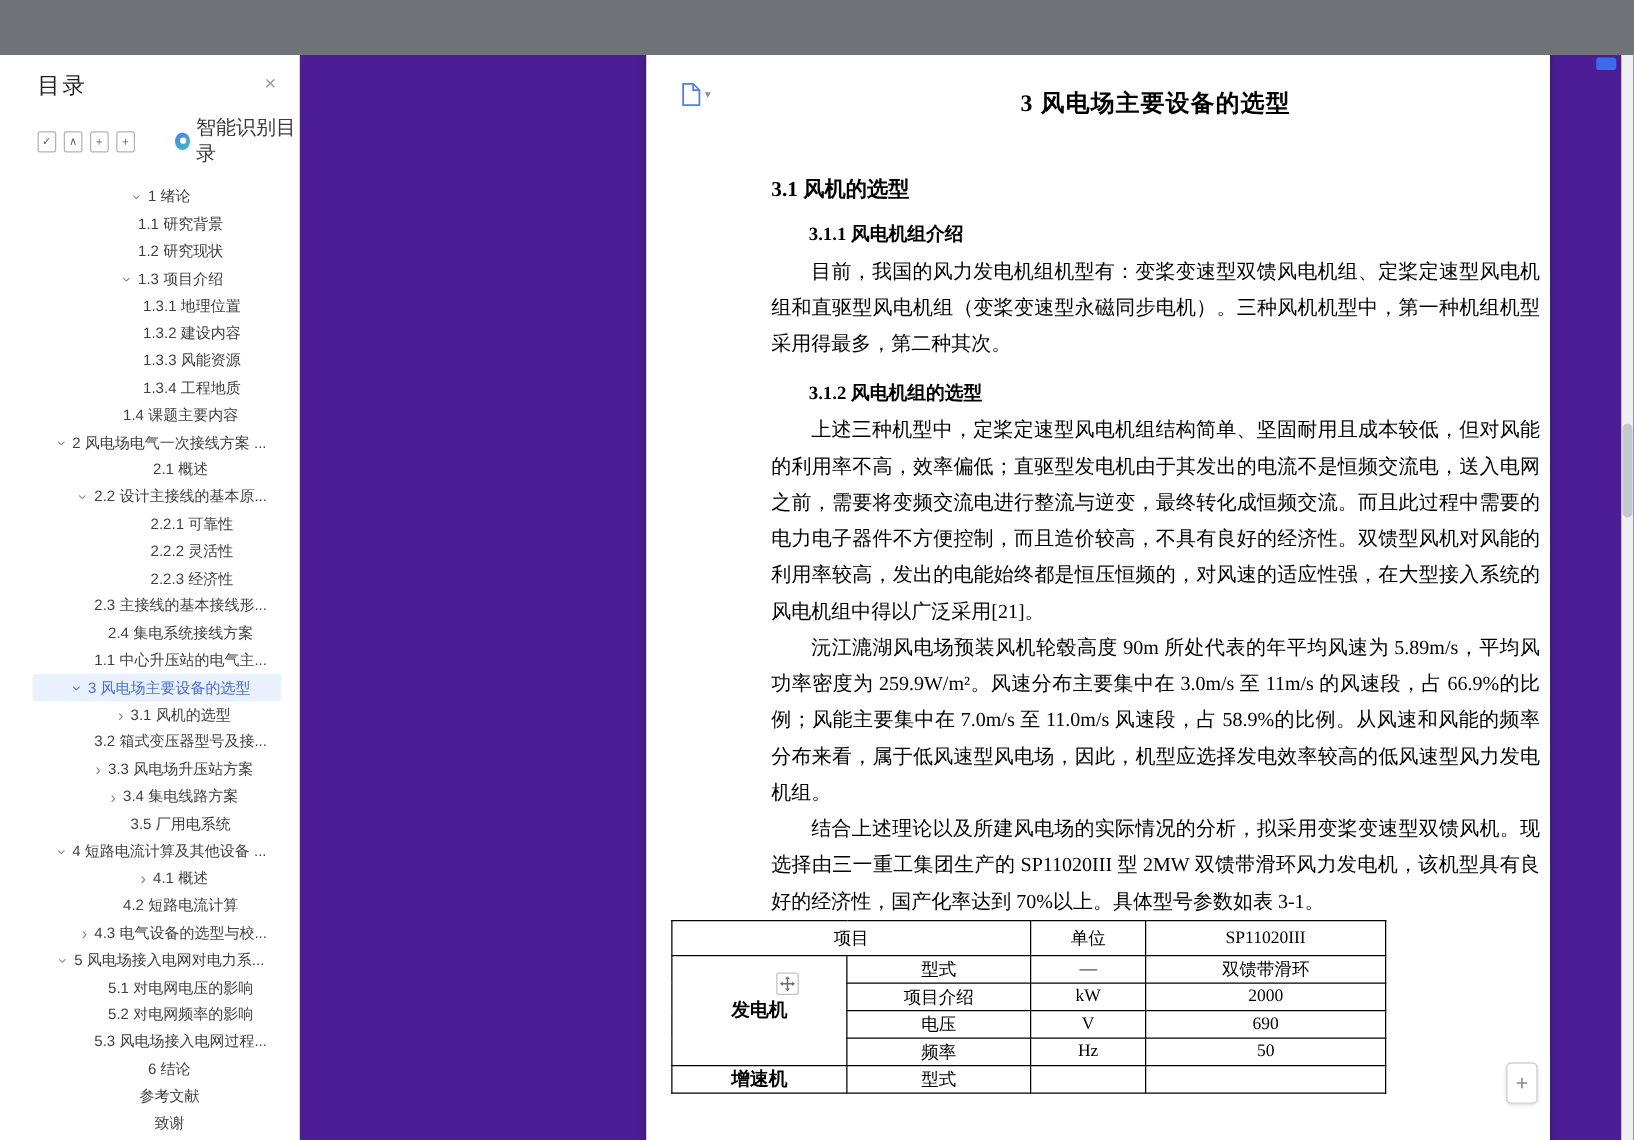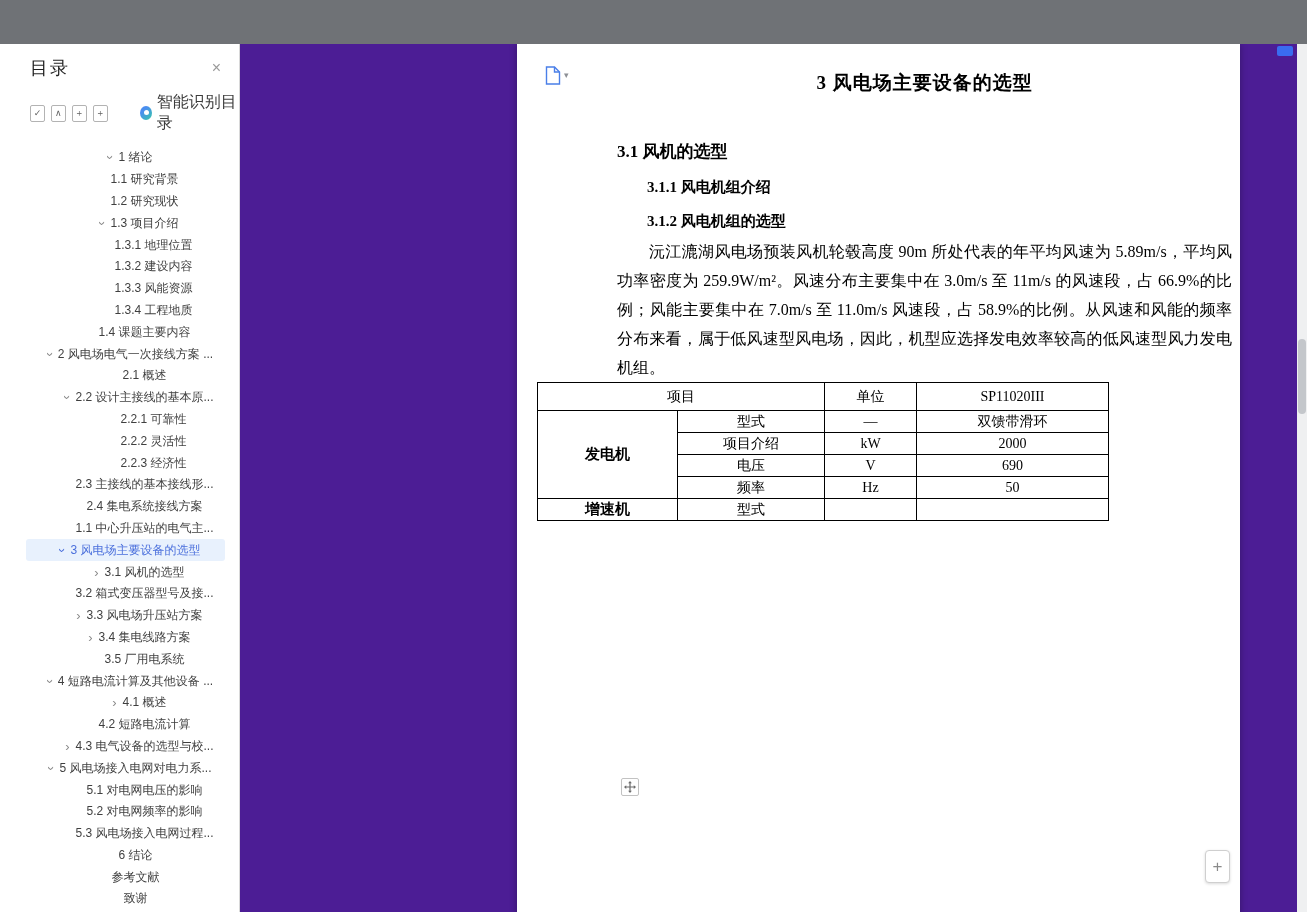--- a/index.html
+++ b/index.html
@@ -246,22 +246,25 @@
 
   <div class="doc-area">
 
     <div class="top-stub"></div>
 
     <div class="page">
       <div class="page-inner">
           <div class="blk h1">3   风电场主要设备的选型</div>
           <div class="blk h2">3.1 风机的选型</div>
           <div class="blk h3">3.1.1 风电机组介绍</div>
+          <p class="blk p">目前，我国的风力发电机组机型有：变桨变速型双馈风电机组、定桨定速型风电机组和直驱型风电机组（变桨变速型永磁同步电机）。三种风机机型中，第一种机组机型采用得最多，第二种其次。</p>
           <div class="blk h3">3.1.2 风电机组的选型</div>
+          <p class="blk p">上述三种机型中，定桨定速型风电机组结构简单、坚固耐用且成本较低，但对风能的利用率不高，效率偏低；直驱型发电机由于其发出的电流不是恒频交流电，送入电网之前，需要将变频交流电进行整流与逆变，最终转化成恒频交流。而且此过程中需要的电力电子器件不方便控制，而且造价较高，不具有良好的经济性。双馈型风机对风能的利用率较高，发出的电能始终都是恒压恒频的，对风速的适应性强，在大型接入系统的风电机组中得以广泛采用[21]。</p>
           <p class="blk p">沅江漉湖风电场预装风机轮毂高度 90m 所处代表的年平均风速为 5.89m/s，平均风功率密度为 259.9W/m²。风速分布主要集中在 3.0m/s 至 11m/s 的风速段，占 66.9%的比例；风能主要集中在 7.0m/s 至 11.0m/s 风速段，占 58.9%的比例。从风速和风能的频率分布来看，属于低风速型风电场，因此，机型应选择发电效率较高的低风速型风力发电机组。</p>
+          <p class="blk p">结合上述理论以及所建风电场的实际情况的分析，拟采用变桨变速型双馈风机。现选择由三一重工集团生产的 SP11020III 型 2MW 双馈带滑环风力发电机，该机型具有良好的经济性，国产化率达到 70%以上。具体型号参数如表 3-1。</p>
         </div>
 
       <table class="spec" style="margin-top:0;">
         <colgroup>
           <col style="width:140px">
             <col style="width:147px">
             <col style="width:92px">
             <col style="width:192px">
         </colgroup>
         <thead>

